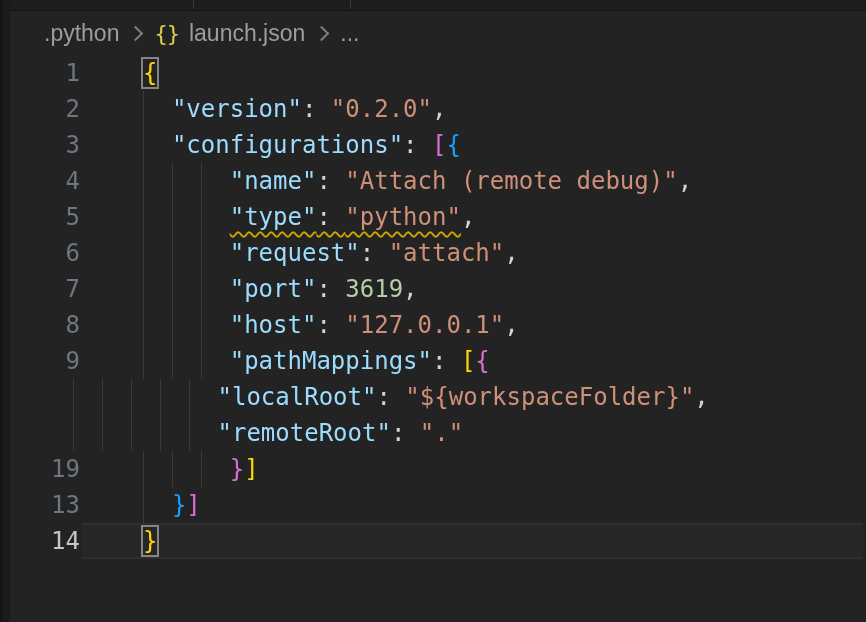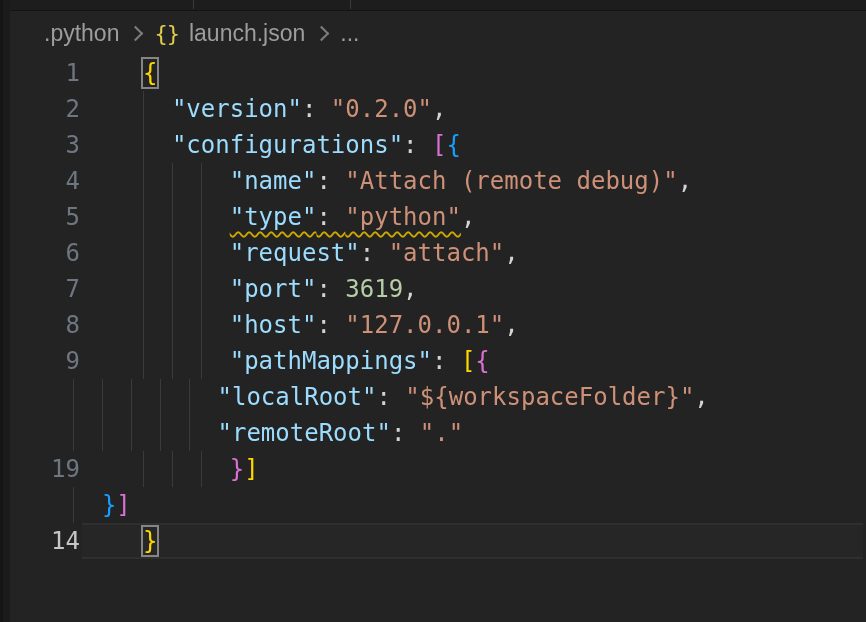--- a/index.html
+++ b/index.html
@@ -151,19 +151,20 @@
       <div class="code"><span class="guide" style="left: calc(0ch + 63px);"></span><span class="guide" style="left: calc(2ch + 63px);"></span><span class="guide" style="left: calc(4ch + 63px);"></span><span class="guide" style="left: calc(6ch + 63px);"></span><span class="guide" style="left: calc(8ch + 63px);"></span><span class="tk-ws">          </span><span class="tk-key">"localRoot"</span><span class="tk-p">: </span><span class="tk-str">"${workspaceFolder}"</span><span class="tk-p">,</span></div>
     </div>
     <div class="row">
       <div class="code"><span class="guide" style="left: calc(0ch + 63px);"></span><span class="guide" style="left: calc(2ch + 63px);"></span><span class="guide" style="left: calc(4ch + 63px);"></span><span class="guide" style="left: calc(6ch + 63px);"></span><span class="guide" style="left: calc(8ch + 63px);"></span><span class="tk-ws">          </span><span class="tk-key">"remoteRoot"</span><span class="tk-p">: </span><span class="tk-str">"."</span></div>
     </div>
     <div class="row">
       <div class="gutter">19</div>
       <div class="code"><span class="guide" style="left: calc(0ch + 63px);"></span><span class="guide" style="left: calc(2ch + 63px);"></span><span class="guide" style="left: calc(4ch + 63px);"></span><span class="tk-ws">      </span><span class="tk-b2">}</span><span class="tk-b1">]</span></div>
     </div>
     <div class="row">
+      <div class="gutter">13</div>
       <div class="code"><span class="guide" style="left: calc(0ch + 63px);"></span><span class="tk-ws">  </span><span class="tk-b3">}</span><span class="tk-b2">]</span></div>
     </div>
     <div class="row">
       <div class="gutter active">14</div>
       <div class="code"><span class="tk-b1 box">}</span></div>
     </div>
   </div>
 
 </body></html>

